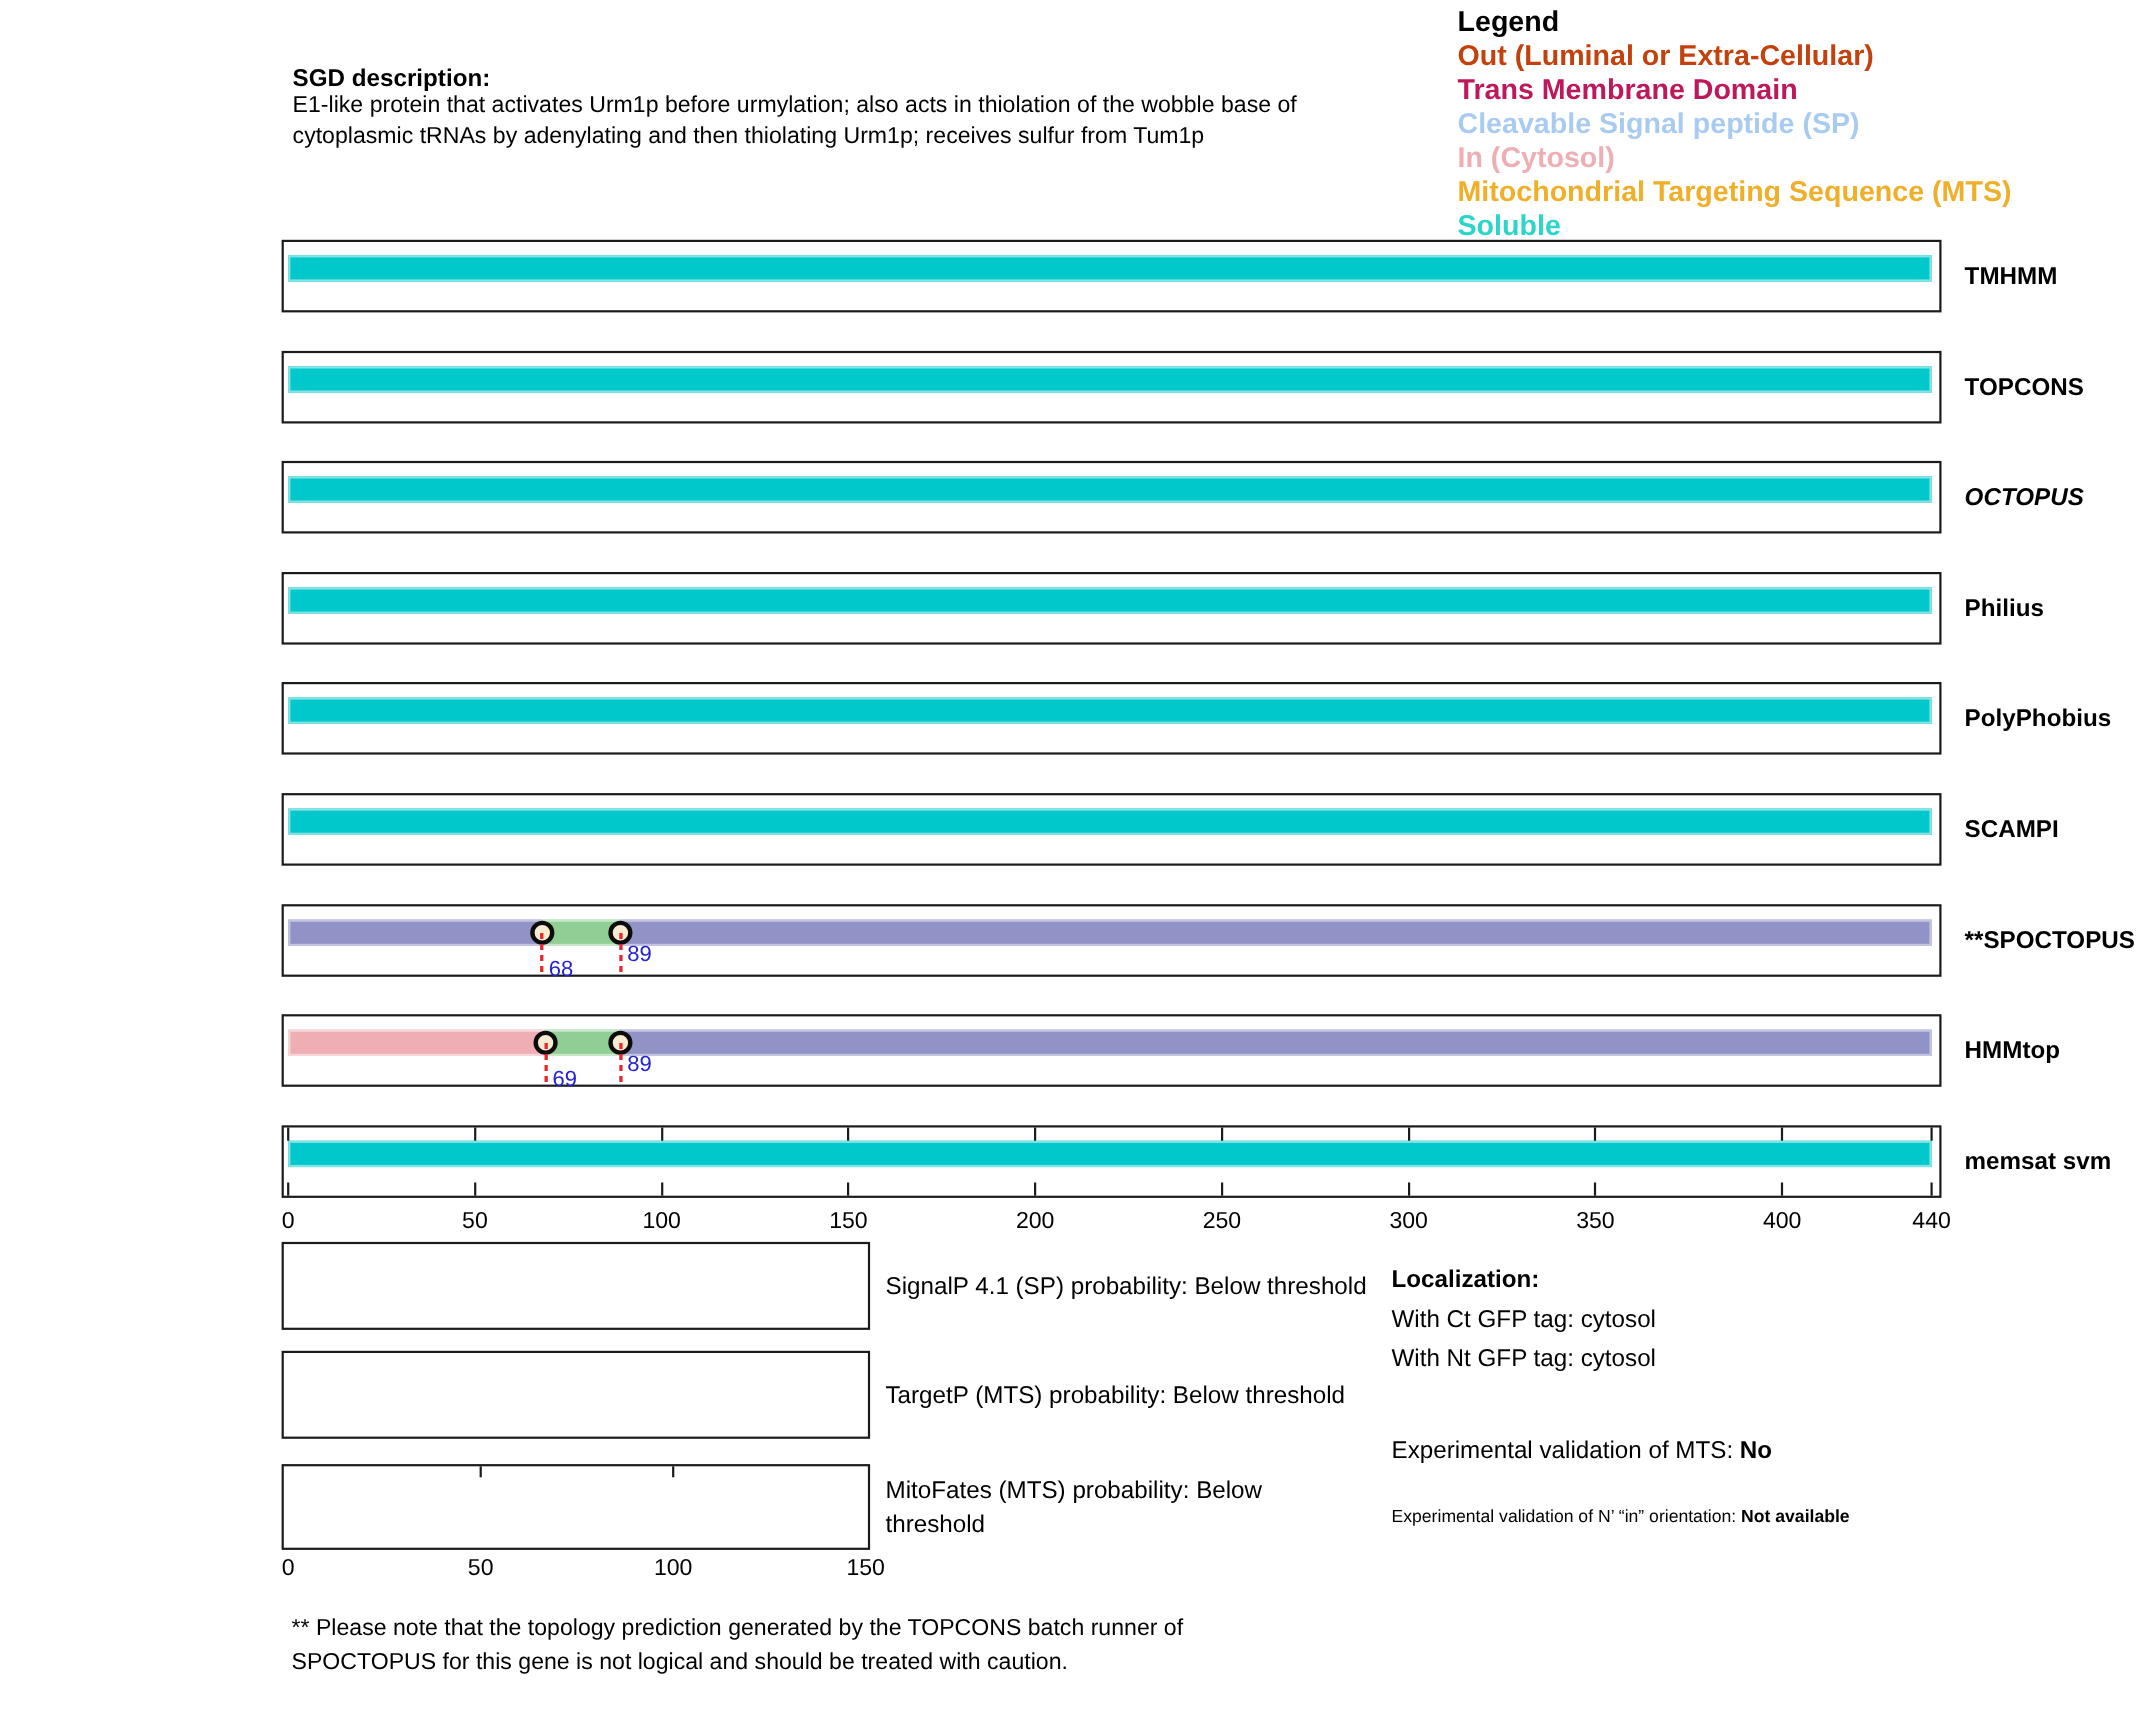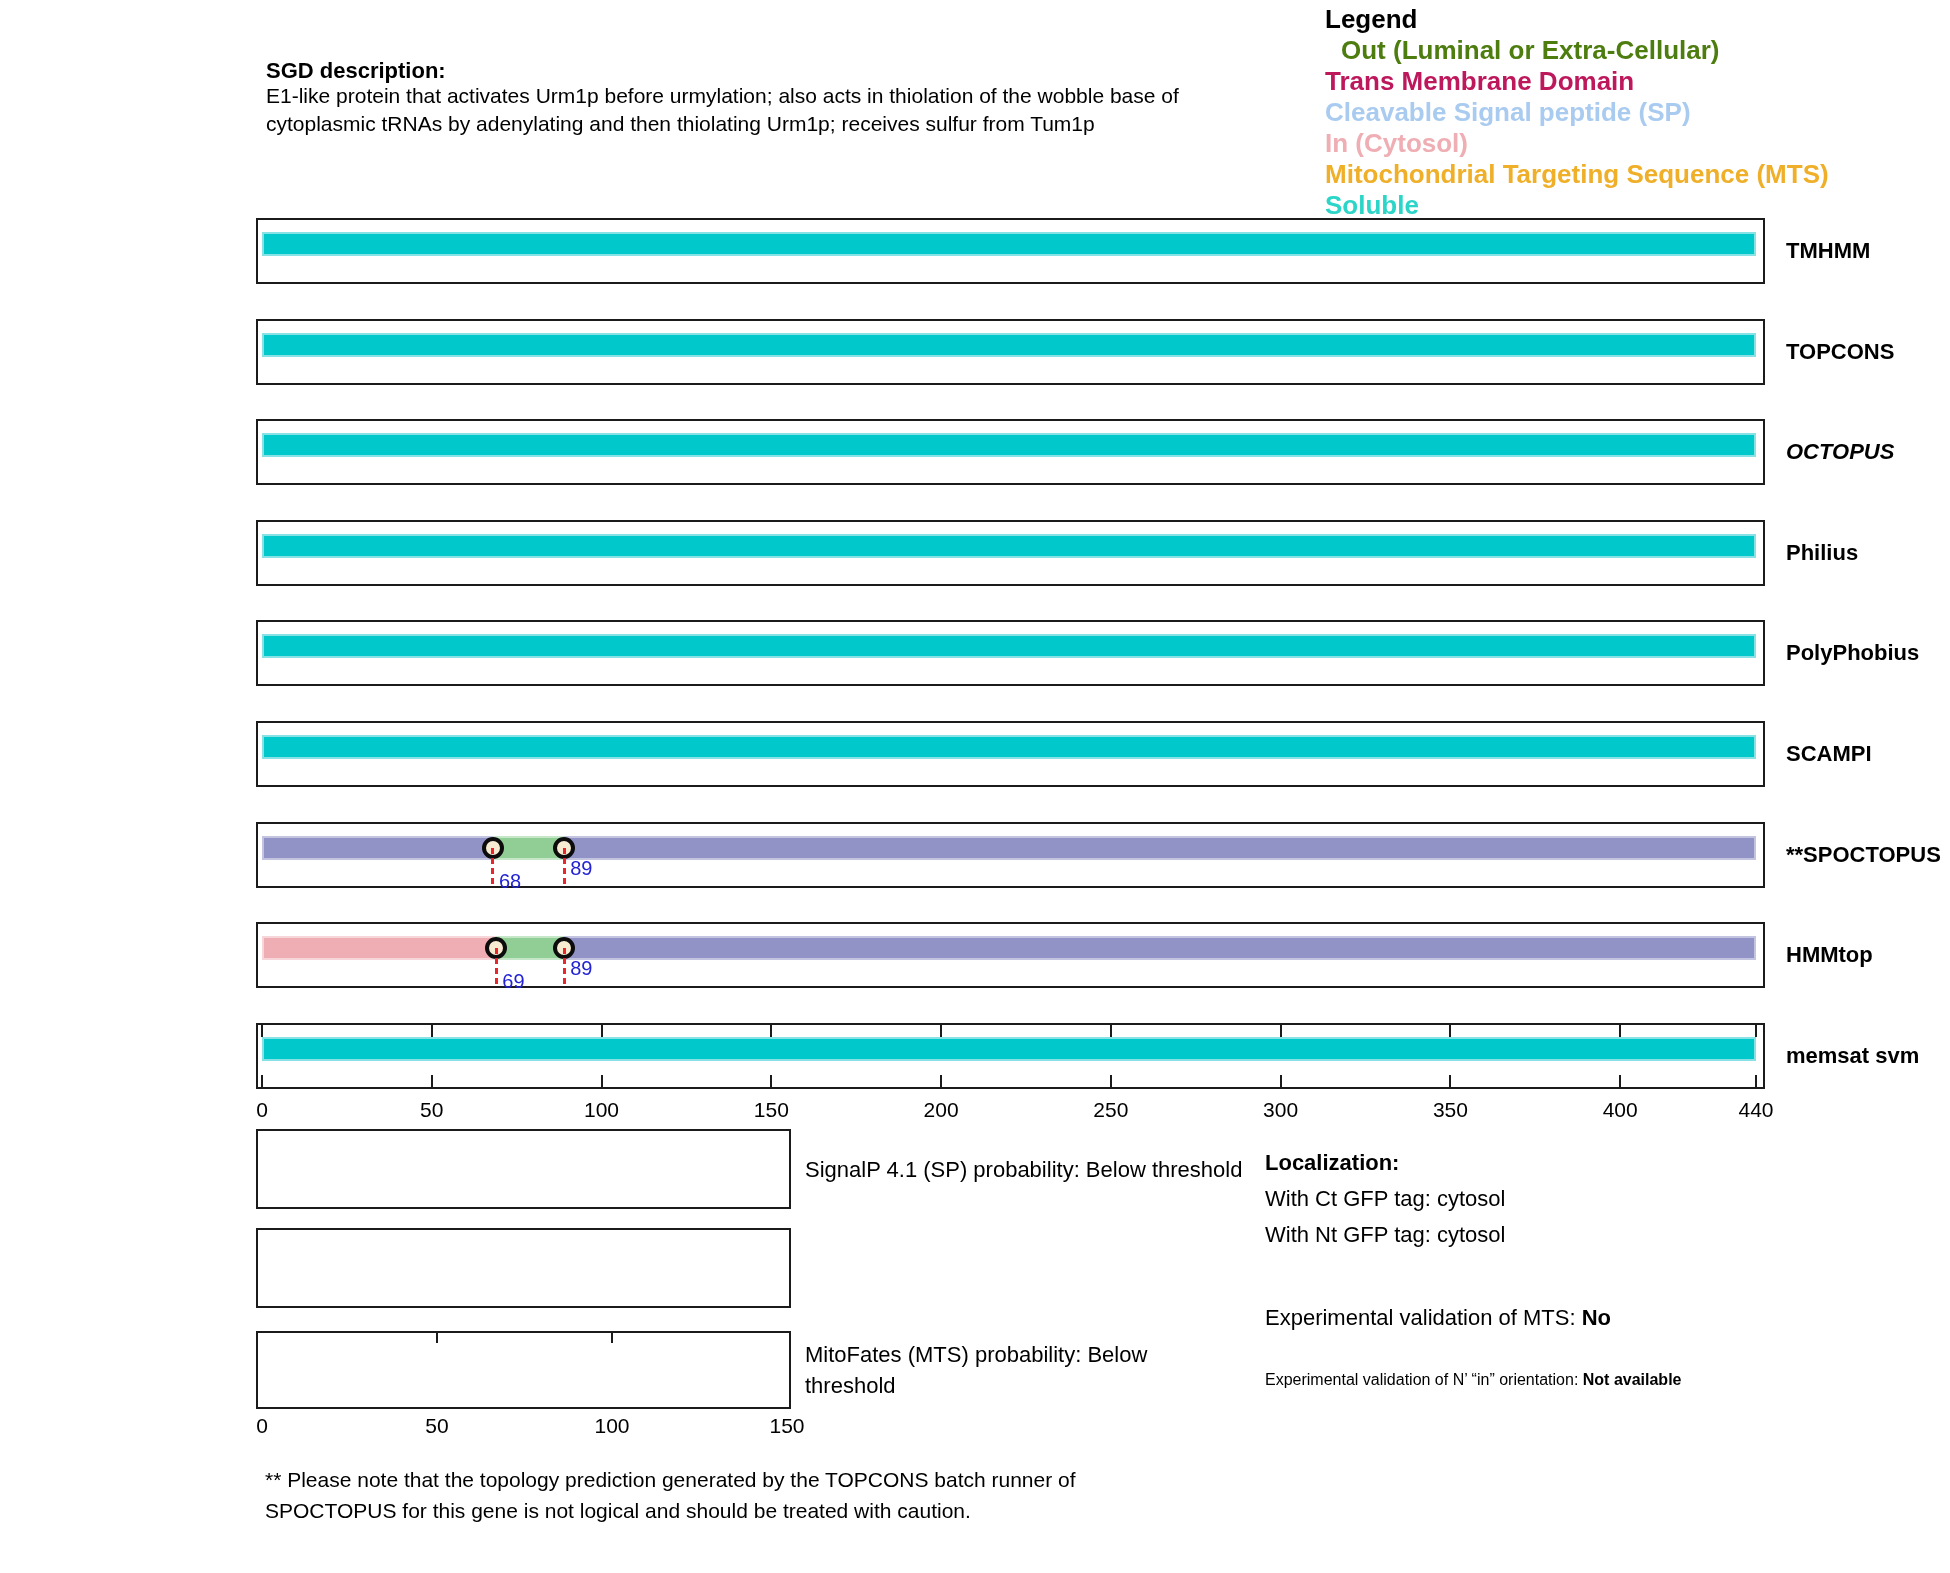--- a/index.html
+++ b/index.html
@@ -34,21 +34,21 @@
 
 <div class="page">
 
   <div class="abs sgd-label" style="left:266px;top:58px;text-align:center;">SGD description:</div>
   <div class="abs desc-line" style="left:266px;top:84px;">E1-like protein that activates Urm1p before urmylation; also acts in thiolation of the wobble base of</div>
   <div class="abs desc-line" style="left:266px;top:112px;">cytoplasmic tRNAs by adenylating and then thiolating Urm1p; receives sulfur from Tum1p</div>
 
   <div class="abs" style="left:1325px;top:4px;">
     <div class="legend-title">Legend</div>
     <div id="legend-items">
-        <div class="legend-item" style="color: #4d7c0f; margin-left: 16px;">Out (Luminal or Extra-Cellular)</div>
+        <div class="legend-item" style="color: #c2410c;">Out (Luminal or Extra-Cellular)</div>
         <div class="legend-item" style="color: #be185d;">Trans Membrane Domain</div>
         <div class="legend-item" style="color: rgb(169, 203, 240);">Cleavable Signal peptide (SP)</div>
         <div class="legend-item" style="color: rgb(239, 174, 179);">In (Cytosol)</div>
         <div class="legend-item" style="color: rgb(239, 175, 41);">Mitochondrial Targeting Sequence (MTS)</div>
         <div class="legend-item" style="color: rgb(43, 213, 200);">Soluble</div>
       </div>
   </div>
 
   <div id="tracks-layer"></div>
   <div id="axis-layer"></div>
@@ -138,20 +138,21 @@
     <div class="abs axis-label" style="left: 771.318px; top: 1098px;">150</div>
     <div class="abs axis-label" style="left: 941.091px; top: 1098px;">200</div>
     <div class="abs axis-label" style="left: 1110.86px; top: 1098px;">250</div>
     <div class="abs axis-label" style="left: 1280.64px; top: 1098px;">300</div>
     <div class="abs axis-label" style="left: 1450.41px; top: 1098px;">350</div>
     <div class="abs axis-label" style="left: 1620.18px; top: 1098px;">400</div>
     <div class="abs axis-label" style="left: 1756px; top: 1098px;">440</div>
     <div class="abs prob-box" style="left: 256px; top: 1129px; width: 535px; height: 80px;"></div>
     <div class="abs prob-label" style="left: 805px; top: 1169px; width: 560px;">SignalP 4.1 (SP) probability: Below threshold</div>
     <div class="abs prob-box" style="left: 256px; top: 1228px; width: 535px; height: 80px;"></div>
+    <div class="abs prob-label" style="left: 805px; top: 1268px; width: 560px;">TargetP (MTS) probability: Below threshold</div>
     <div class="abs prob-box" style="left: 256px; top: 1331px; width: 535px; height: 78px;"></div>
     <div class="abs prob-label" style="left: 805px; top: 1370px; width: 360px;">MitoFates (MTS) probability: Below threshold</div>
     <div class="abs axis-label" style="left: 262px; top: 1414px;">0</div>
     <div class="abs tick" style="left: 436px; top: 1333px; height: 10px;"></div>
     <div class="abs axis-label" style="left: 437px; top: 1414px;">50</div>
     <div class="abs tick" style="left: 611px; top: 1333px; height: 10px;"></div>
     <div class="abs axis-label" style="left: 612px; top: 1414px;">100</div>
     <div class="abs axis-label" style="left: 787px; top: 1414px;">150</div>
   </div>
 

